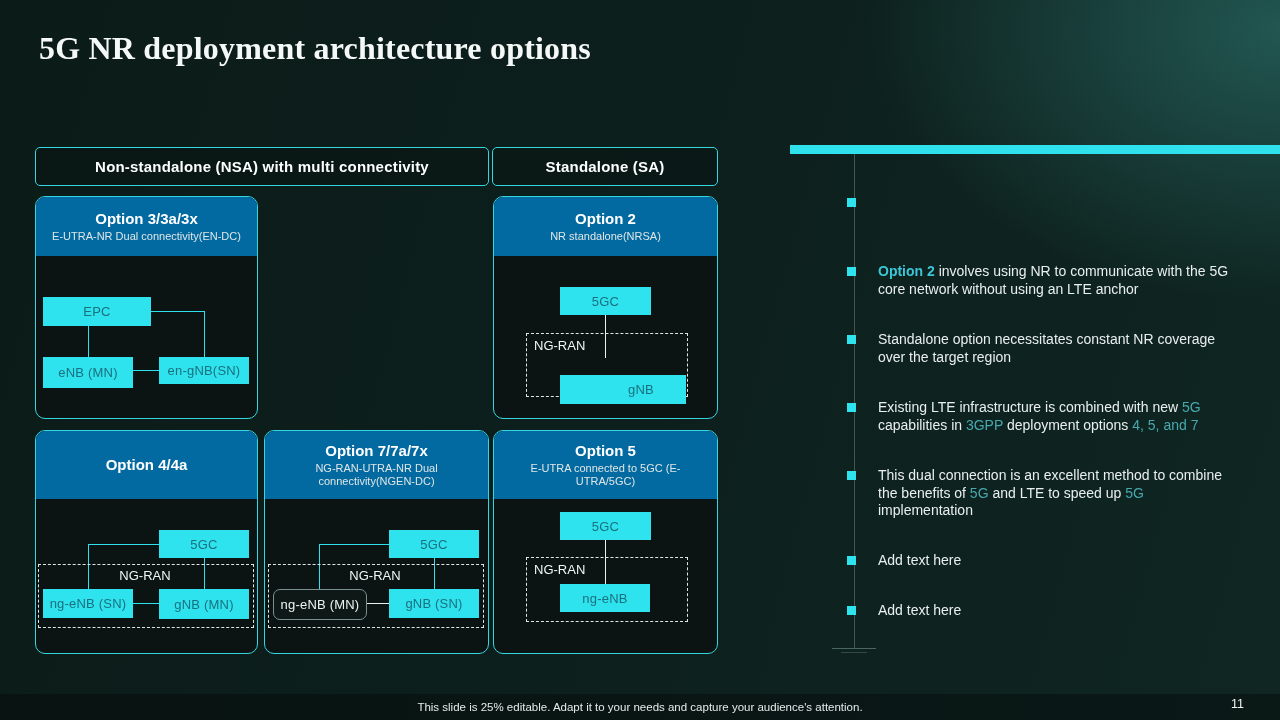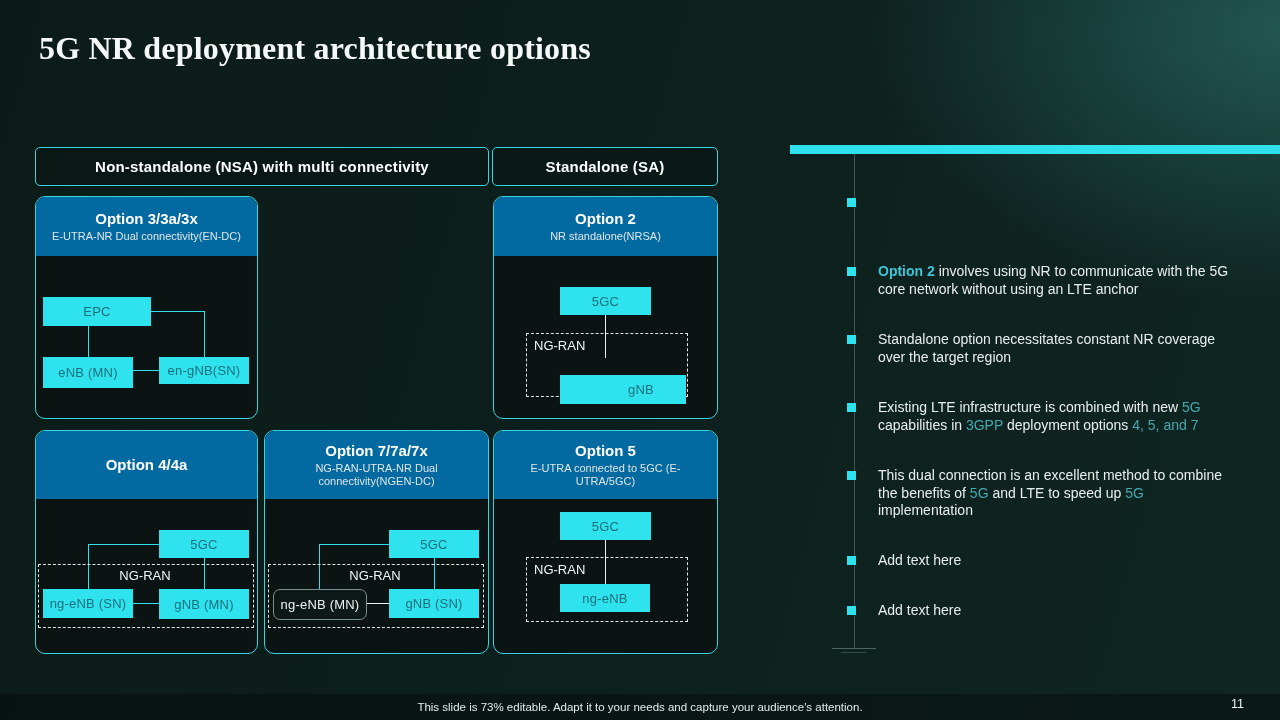--- a/index.html
+++ b/index.html
@@ -167,17 +167,17 @@
   <div class="bullet-sq" style="top:471px;"></div>
   <div class="bullet-text" style="top:467px;"><span>This dual connection is an excellent method to combine the benefits of </span><span class="seg-a">5G</span><span> and LTE to speed up </span><span class="seg-a">5G</span><span> implementation</span></div>
 
   <div class="bullet-sq" style="top:556px;"></div>
   <div class="bullet-text" style="top:552px;"><span>Add text here</span></div>
 
   <div class="bullet-sq" style="top:606px;"></div>
   <div class="bullet-text" style="top:602px;"><span>Add text here</span></div>
 
   <div class="footer">
-    <span>This slide is 73% editable. Adapt it to your needs and capture your audience's attention.</span>
+    <span>This slide is 25% editable. Adapt it to your needs and capture your audience's attention.</span>
   </div>
   <div class="pagenum">11</div>
 
 </div>
 
 </body></html>

